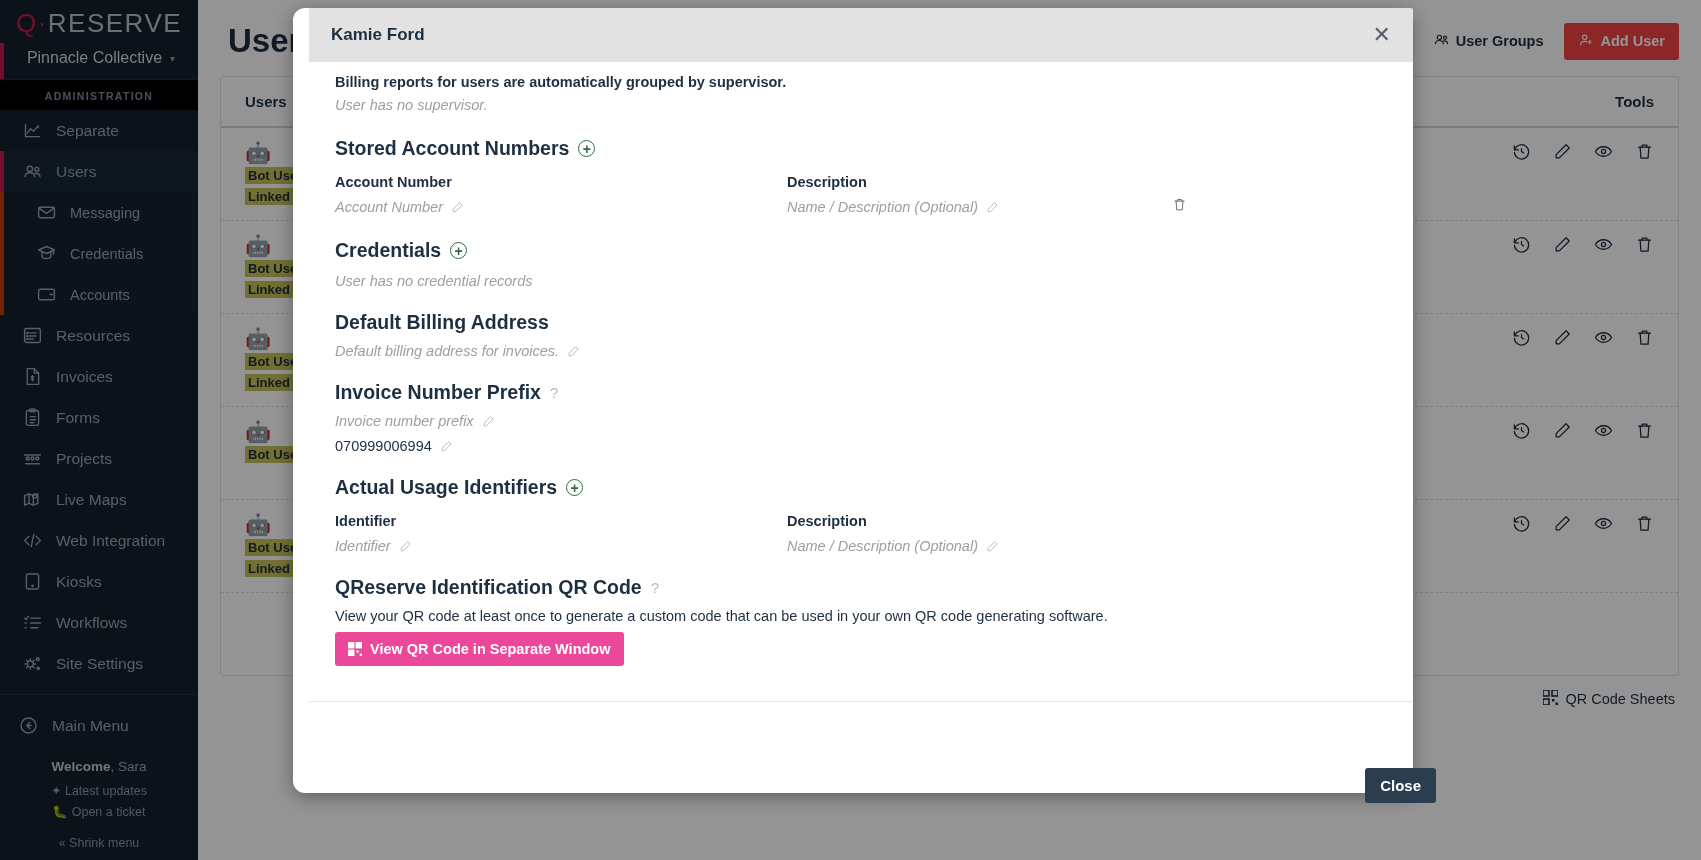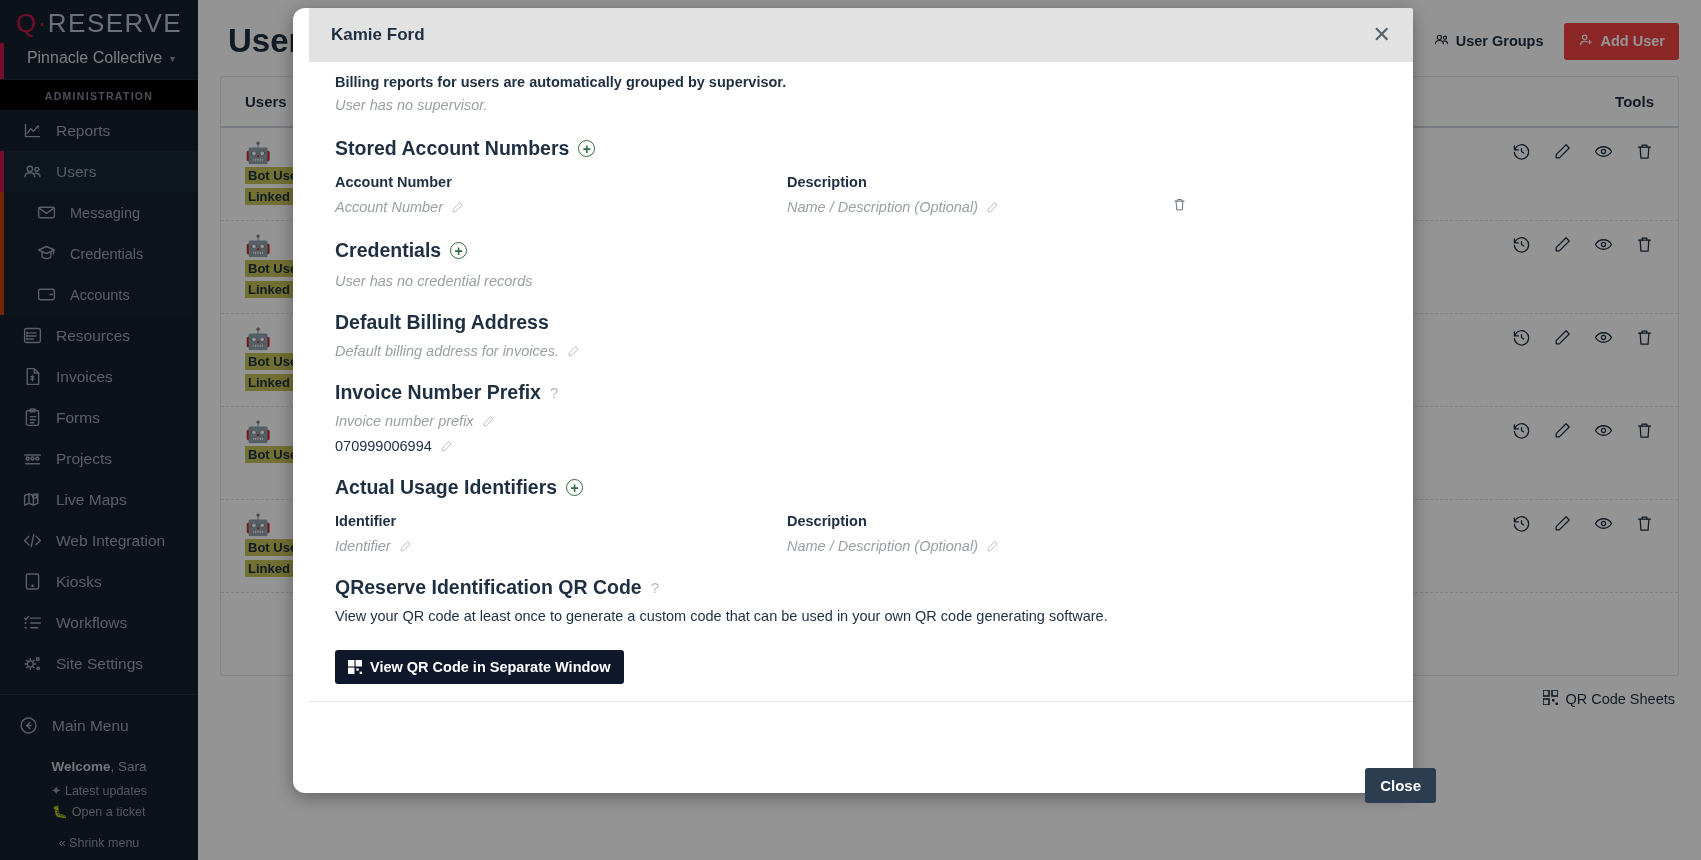--- a/index.html
+++ b/index.html
@@ -195,21 +195,21 @@
   .trash-btn { position: absolute; right: 200px; top: 22px; cursor: pointer; }
   .trash-btn svg { width: 15px; height: 17px; stroke: #56626e; fill: none;
     stroke-width: 1.4; stroke-linecap: round; stroke-linejoin: round; }
 
   .empty-note { font-size: 14.5px; font-style: italic; color: #9aa0a6; margin-top: 11px; }
   .plain-val { font-size: 14.5px; color: #1d2f41; margin-top: 9px;
     display: flex; align-items: center; gap: 8px; }
   .body-text { font-size: 14.5px; color: #1d2f41; margin-top: 9px; }
 
   .qr-btn {
-    margin-top: 26px; background: #0f172a; color: #fff;
+    margin-top: 8px; background: #ec4899; color: #fff;
     font-size: 14.5px; font-weight: bold; padding: 9px 13px;
     border: none; border-radius: 3px; cursor: pointer;
     display: inline-flex; align-items: center; gap: 8px;
   }
   .qr-glyph { width: 14px; height: 14px; }
   .qr-glyph rect { fill: #fff; }
 </style>
 </head>
 <body>
 
@@ -227,21 +227,21 @@
 
     <nav class="nav">
       <div class="nav-item">
         <span class="nav-icon">
             <svg viewBox="0 0 24 24">
               <path d="M4 5v14h16"></path>
               <path d="M6 15l4-5 3 3 5-6"></path>
               <path d="M18 7h0.5v2"></path>
             </svg>
           </span>
-        <span>Reports</span>
+        <span>Separate</span>
       </div>
       <div class="nav-item active">
         <span class="nav-icon">
             <svg viewBox="0 0 24 24">
               <circle cx="9" cy="9" r="3"></circle>
               <path d="M3.5 18c0-3 2.5-4.6 5.5-4.6s5.5 1.6 5.5 4.6"></path>
               <circle cx="17" cy="9.5" r="2.2"></circle>
               <path d="M15 14c3 0 5.5 1.3 5.5 4"></path>
             </svg>
           </span>

